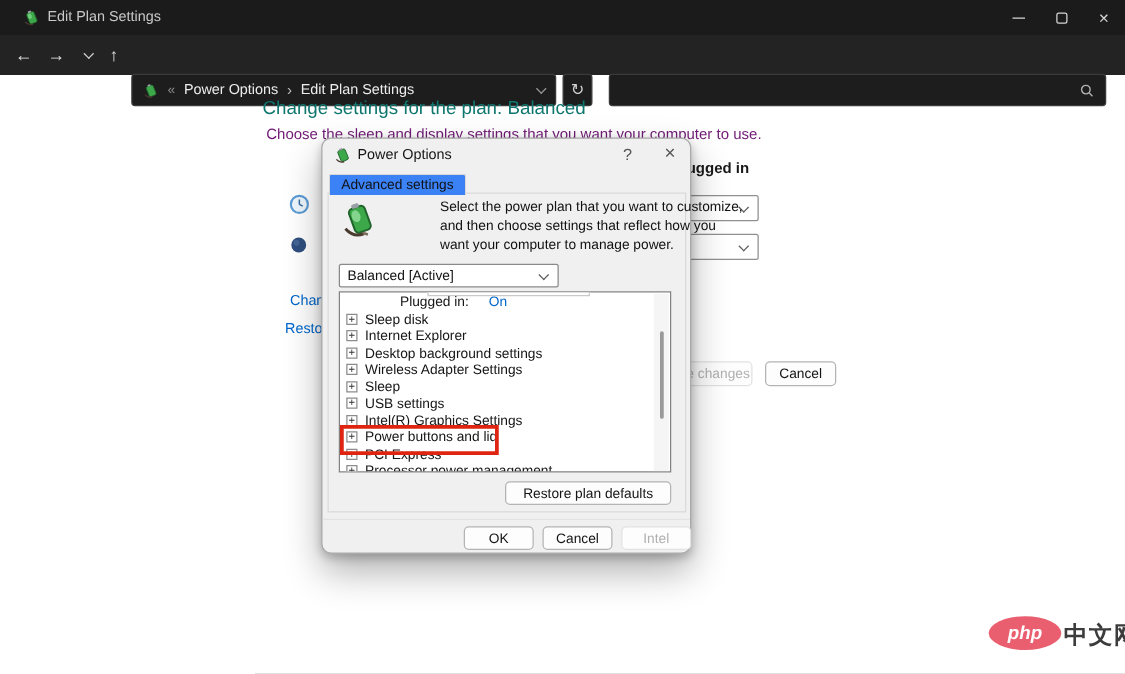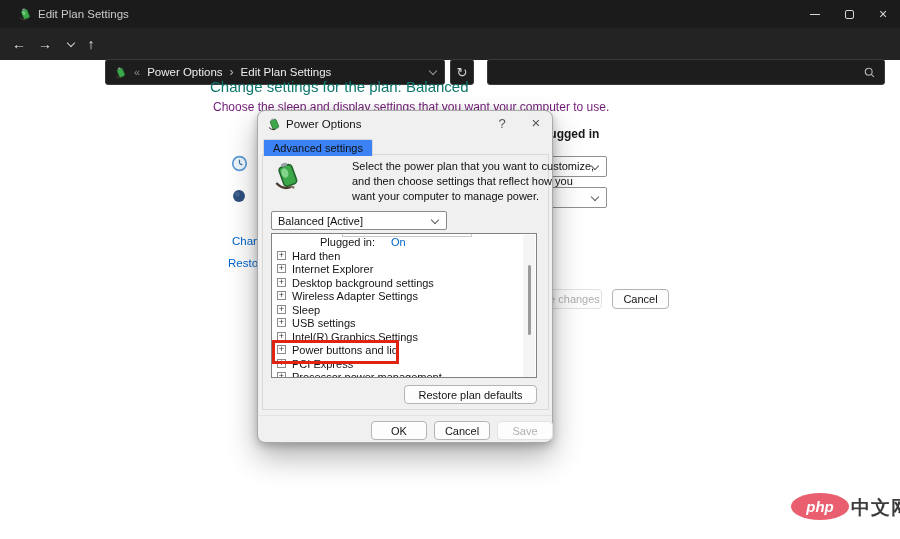--- a/index.html
+++ b/index.html
@@ -234,21 +234,21 @@
 
     <div class="abs listbox">
       <div class="abs remnant"></div>
 
       <div class="plugged-row">
         <span>Plugged in:</span><span class="val">On</span>
       </div>
 
       <div class="lrow" style="top:16px;">
           <span class="expander">+</span>
-          <span class="tlabel">Hard then</span>
+          <span class="tlabel">Sleep disk</span>
         </div>
       <div class="lrow" style="top:29px;">
           <span class="expander">+</span>
           <span class="tlabel">Internet Explorer</span>
         </div>
       <div class="lrow" style="top:43px;">
           <span class="expander">+</span>
           <span class="tlabel">Desktop background settings</span>
         </div>
       <div class="lrow" style="top:56px;">
@@ -284,19 +284,19 @@
 
       <div class="abs scroll-track">
         <div class="scroll-thumb"></div>
       </div>
     </div>
 
     <div class="abs btn restore-btn">Restore plan defaults</div>
     <div class="abs dlg-sep"></div>
     <div class="abs btn dlg-ok">OK</div>
     <div class="abs btn dlg-cancel">Cancel</div>
-    <div class="abs btn disabled dlg-apply">Save</div>
+    <div class="abs btn disabled dlg-apply">Intel</div>
   </div>
 
   <div class="abs wm-ellipse">php</div>
   <div class="abs wm-text">中文网</div>
 
 </div>
 
 </body></html>

